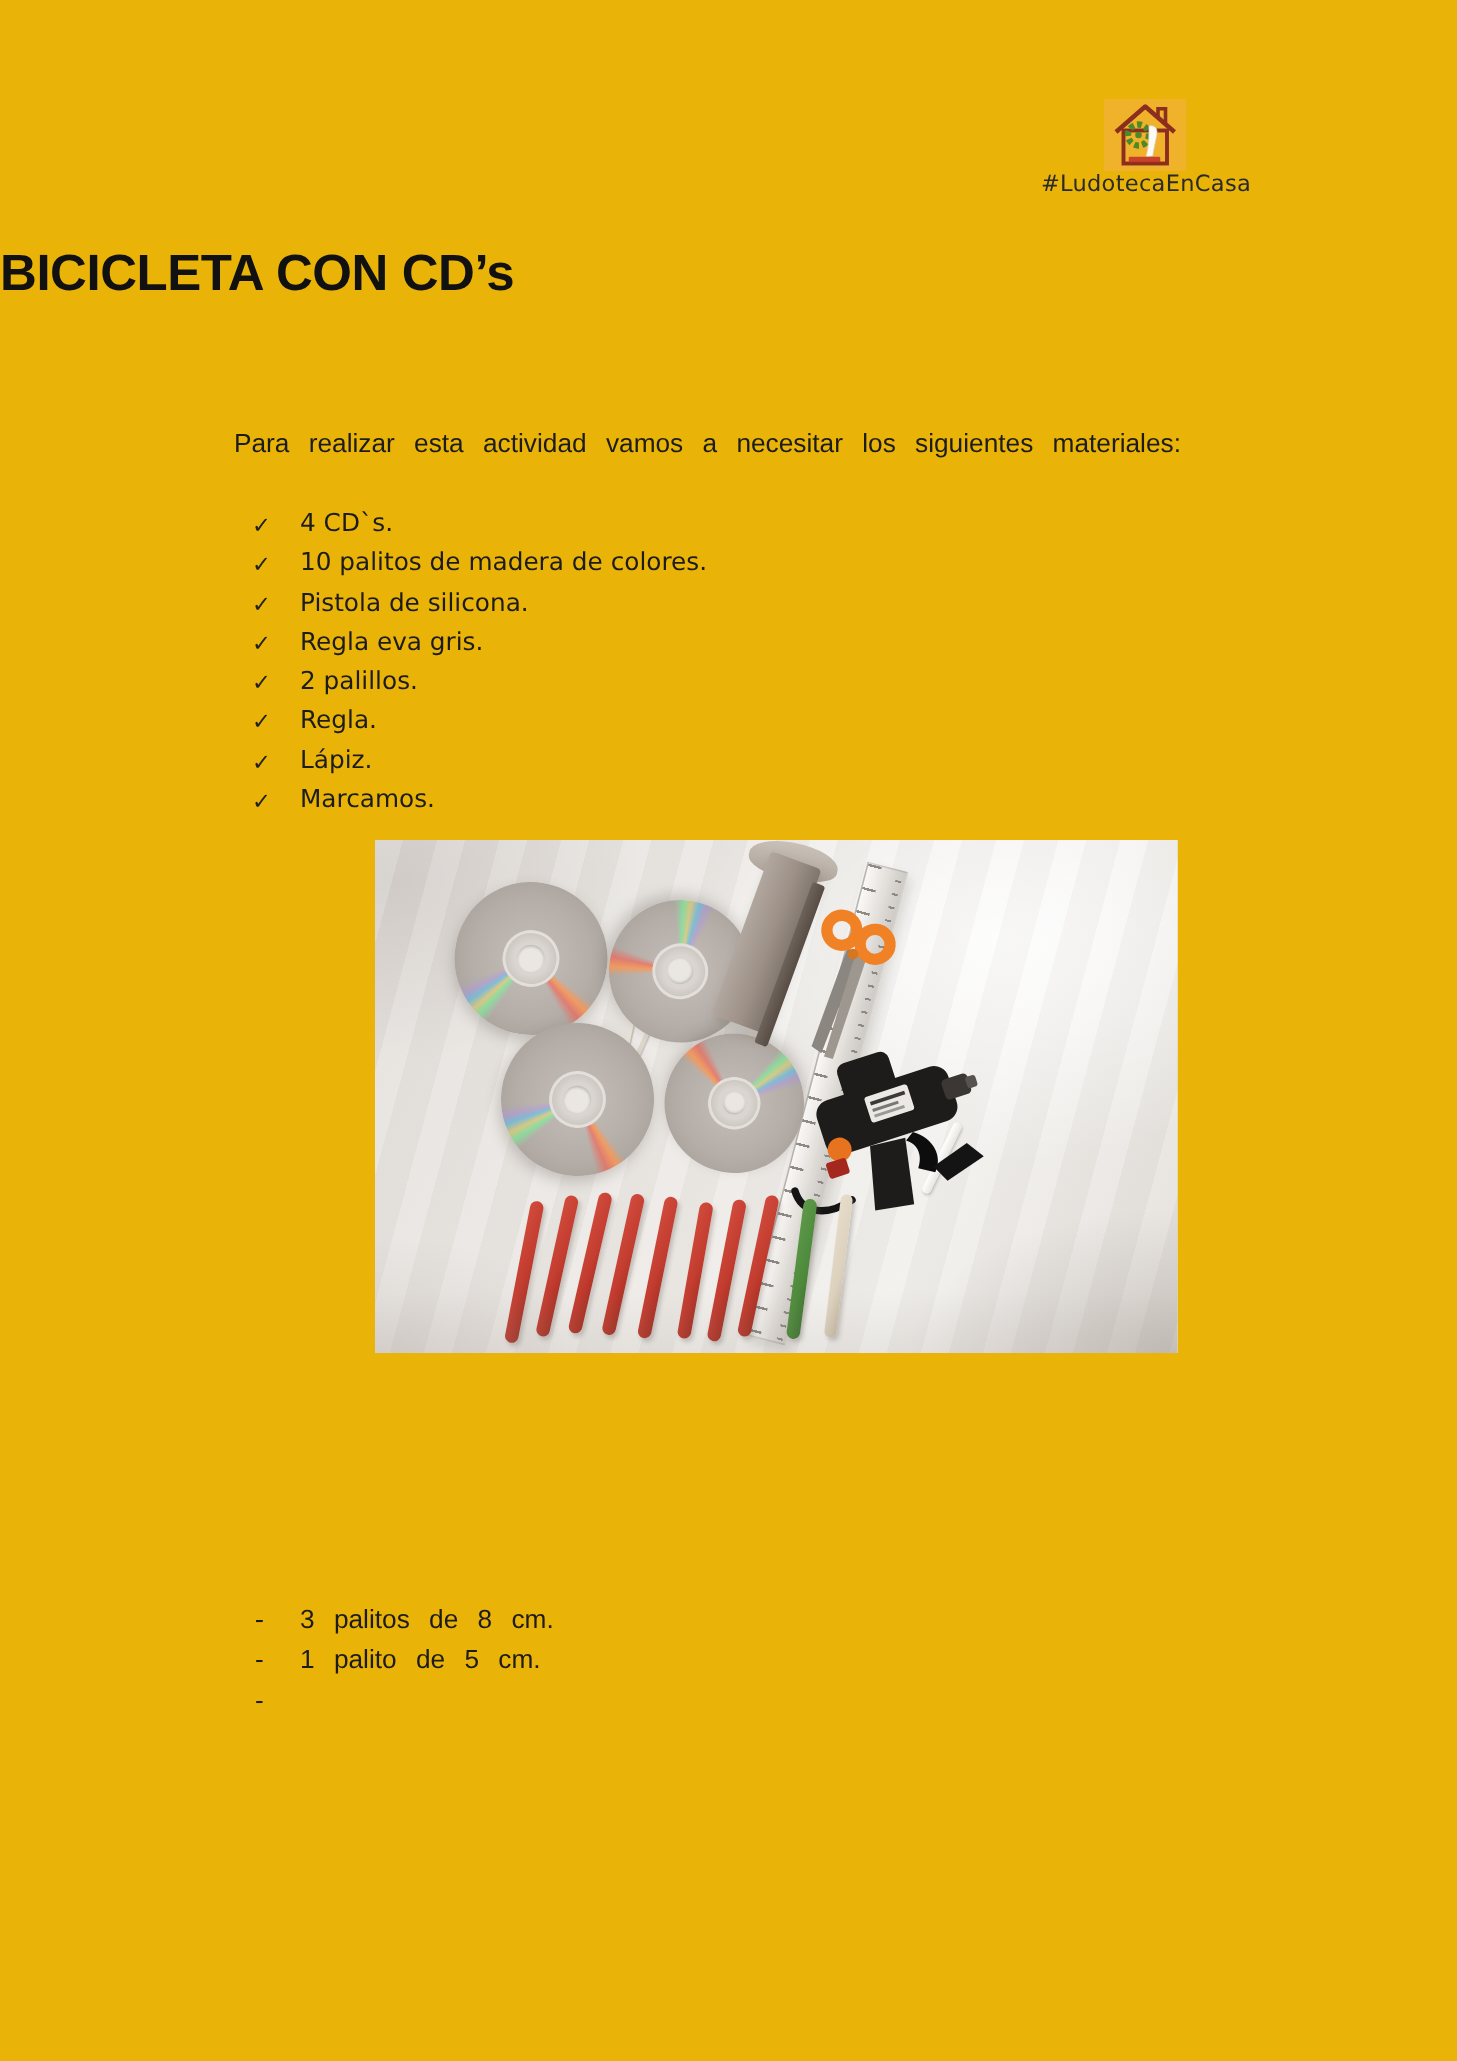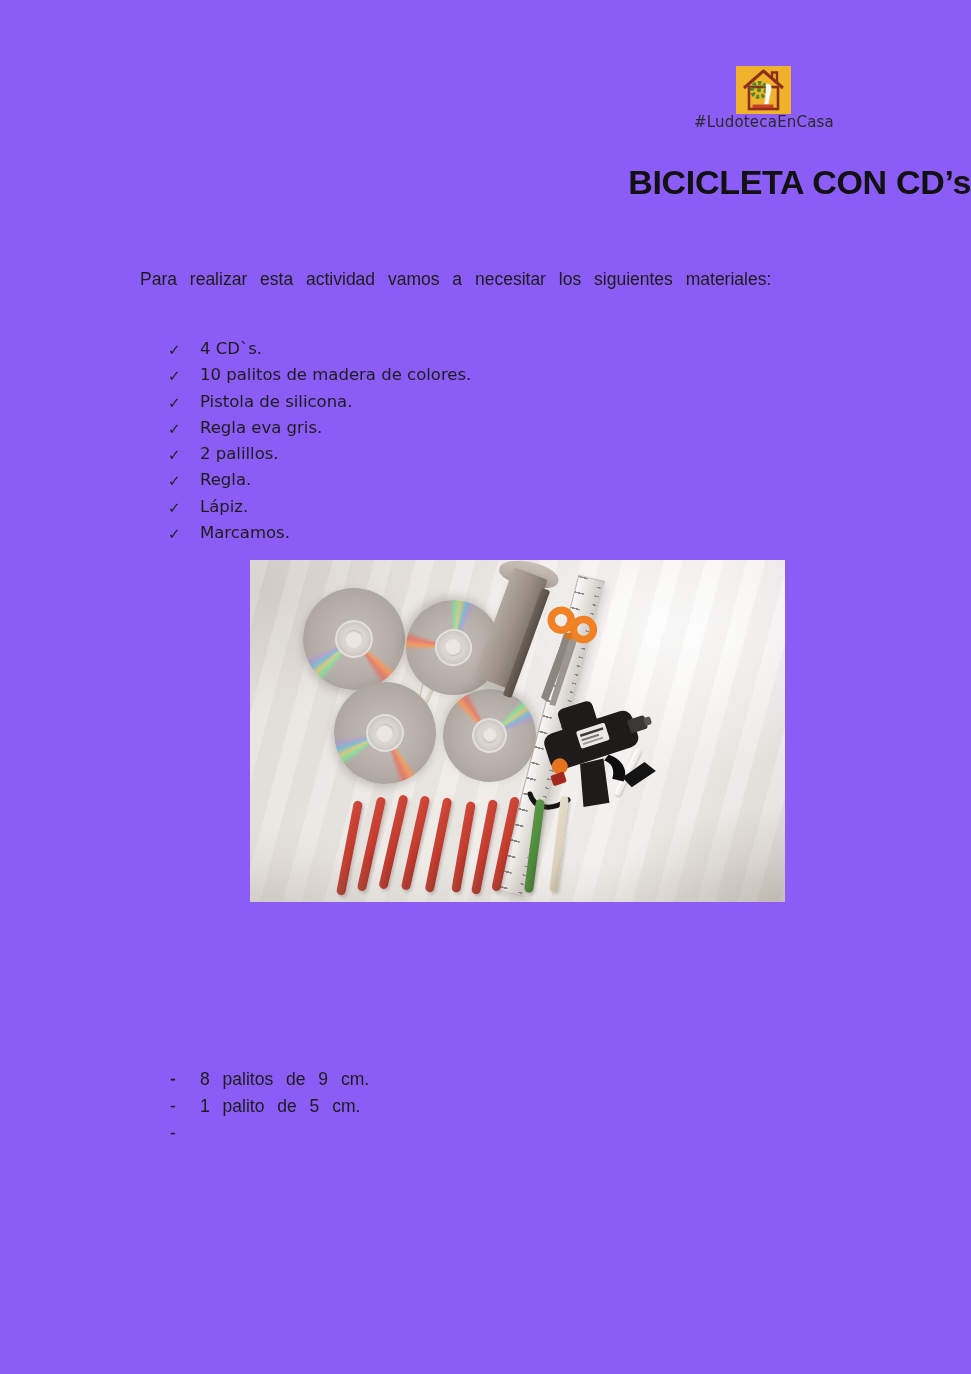--- a/index.html
+++ b/index.html
@@ -1,21 +1,21 @@
 <!DOCTYPE html>
 <html lang="es" style="--logo-bg: #F0B22A; --logo-house: #8C2E1E; --logo-gear: #4C8A28; --fabric: #EAE7E2; --cd-silver: #B5AEA8; --stick-red: #C23C2F; --stick-green: #4E8A3C; --stick-cream: #DCD1BD; --scissors-orange: #F08124; --glue-gun-black: #1E1C1B; --foam-gray: #9C9087;"><head>
 <meta charset="utf-8">
 <style>
   html, body { margin: 0; padding: 0; background: #ffffff; }
   .page {
     position: relative;
     width: 971px;
     height: 1374px;
     margin: 0 auto;
-    background: #8b5cf6;
+    background: #eab308;
     font-family: "Liberation Sans", sans-serif;
     color: #1c1c1c;
     overflow: hidden;
   }
 
   
   .logo {
     position: absolute;
     left: 736px; top: 66px;
     width: 55px; height: 48px;
@@ -27,33 +27,33 @@
     font-size: 15px;
     letter-spacing: .2px;
     color: #2a2a2a;
   }
 
   
   .title {
     position: absolute;
     top: 163px; left: 0; right: 0;
     margin: 0;
-    text-align: right;
+    text-align: left;
     font-family: "Liberation Sans", sans-serif;
     font-size: 34px;
     font-weight: 700;
     letter-spacing: -0.3px;
     color: #111;
   }
 
   
   .para {
     position: absolute;
     left: 140px; width: 692px;
-    margin: 0;
+    margin: 16px;
     font-size: 17.5px;
     line-height: 27px;
     text-align: justify;
     text-align-last: left;
     word-spacing: 8px;
     color: #1c1c1c;
   }
   #intro-para { top: 266px; }
   #instructions-para { top: 944px; }
 
@@ -357,21 +357,21 @@
 
 
   <ul class="dash-list">
 
       <li>
         <span class="bullet">-</span>
       </li>
 
       <li>
         <span class="bullet">-</span>
-        <span>8 palitos de 9 cm.</span>
+        <span>3 palitos de 8 cm.</span>
       </li>
 
       <li>
         <span class="bullet">-</span>
         <span>1 palito de 5 cm.</span>
       </li>
 
       <li>
         <span class="bullet">-</span>
       </li>

